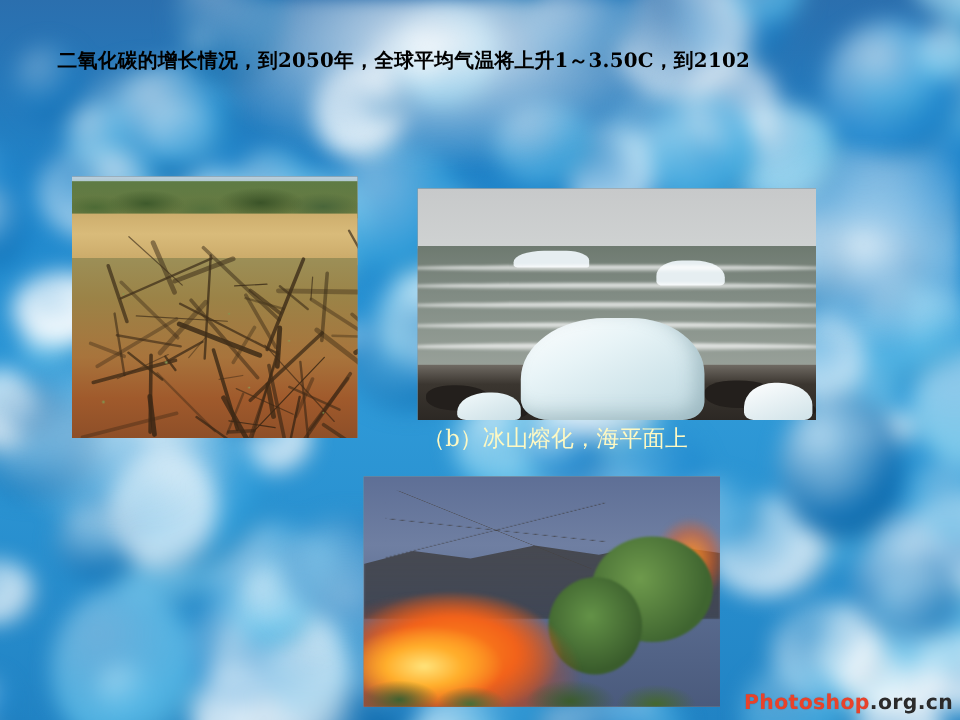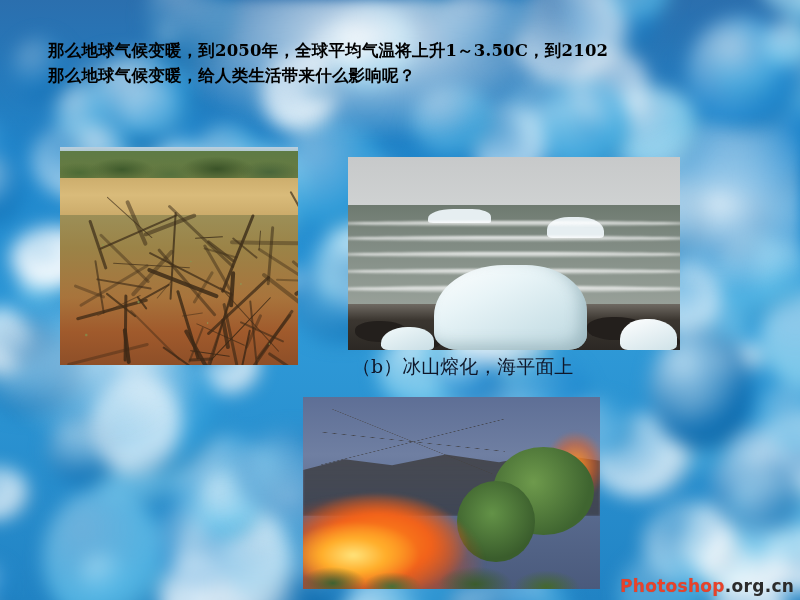--- a/index.html
+++ b/index.html
@@ -58,21 +58,21 @@
     font-size: 16.5px;
     line-height: 25px;
     letter-spacing: .2px;
     white-space: nowrap;
   }
   .textblock .ln { display: block; }
 
   
   .caption {
     position: absolute;
-    color: #0f172a;
+    color: #fef9c3;
     font-family: "DejaVu Serif", "Liberation Serif", serif;
     font-size: 19px;
     line-height: 29px;
     white-space: pre-line;
   }
   #caption-a { left: 44px; top: 380px; width: 250px; }
   #caption-b { left: 352px; top: 352px; width: 320px; }
   #caption-c { left: 36px; top: 498px; width: 255px; }
 
   
@@ -371,22 +371,21 @@
       <div class="bub" style="left: 17.2166%; top: 30.1386%; width: 40.4062px; height: 31.3329px; background: radial-gradient(circle at 32% 28%, rgba(255, 255, 255, 0.37), rgb(134, 209, 238) 62%, rgba(8, 70, 120, 0.55) 100%); opacity: 0.91;"></div>
       <div class="bub" style="left: 2.47401%; top: 29.7434%; width: 59.0151px; height: 68.89px; background: radial-gradient(circle at 32% 28%, rgba(255, 255, 255, 0.71), rgb(15, 116, 189) 62%, rgba(8, 70, 120, 0.55) 100%); opacity: 0.76;"></div>
       <div class="bub" style="left: 84.3451%; top: 40.3697%; width: 72.9622px; height: 87.2948px; background: radial-gradient(circle at 32% 28%, rgba(255, 255, 255, 0.35), rgb(89, 188, 232) 62%, rgba(8, 70, 120, 0.55) 100%); opacity: 0.73;"></div>
       <div class="bub" style="left: 43.4161%; top: 46.9385%; width: 59.2681px; height: 44.0461px; background: radial-gradient(circle at 32% 28%, rgba(255, 255, 255, 0.52), rgb(26, 134, 207) 62%, rgba(8, 70, 120, 0.55) 100%); opacity: 0.85;"></div>
       <div class="bub" style="left: 65.3918%; top: 19.4233%; width: 88.0453px; height: 92.6247px; background: radial-gradient(circle at 32% 28%, rgba(255, 255, 255, 0.35), rgb(63, 169, 223) 62%, rgba(8, 70, 120, 0.55) 100%); opacity: 0.94;"></div>
       <div class="bub" style="left: 45.816%; top: 30.3437%; width: 50.061px; height: 59.4491px; background: radial-gradient(circle at 32% 28%, rgba(255, 255, 255, 0.35), rgb(15, 116, 189) 62%, rgba(8, 70, 120, 0.55) 100%); opacity: 0.91;"></div>
     </div>
   <div class="bg-sheen"></div>
 
   <div class="textblock">
-    <span class="ln">那么地球气候变暖，到2050年，全球平均气温将上升1～3.50C，到2102</span>
-    <span class="ln">那么地球气候变暖，给人类生活带来什么影响呢？</span>
+    <span class="ln">二氧化碳的增长情况，到2050年，全球平均气温将上升1～3.50C，到2102</span>
   </div>
 
   <div class="photo" id="photo-drought">
     <div class="sky"></div>
     <div class="trees"></div>
     <div class="field"></div>
     <div class="ground"></div>
     <div class="cracks" id="crack-layer">
         <i style="left: 54.3226%; top: 95.5463%; width: 23.6386px; height: 2.51266px; opacity: 0.65; transform: rotate(-2.5852deg);"></i>
         <i style="left: 63.0661%; top: 78.1118%; width: 31.3403px; height: 3.90072px; opacity: 0.78; transform: rotate(79.8915deg);"></i>

